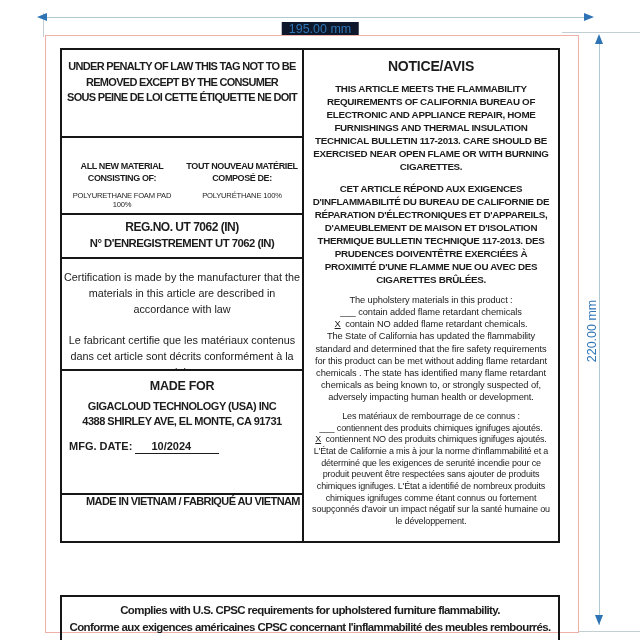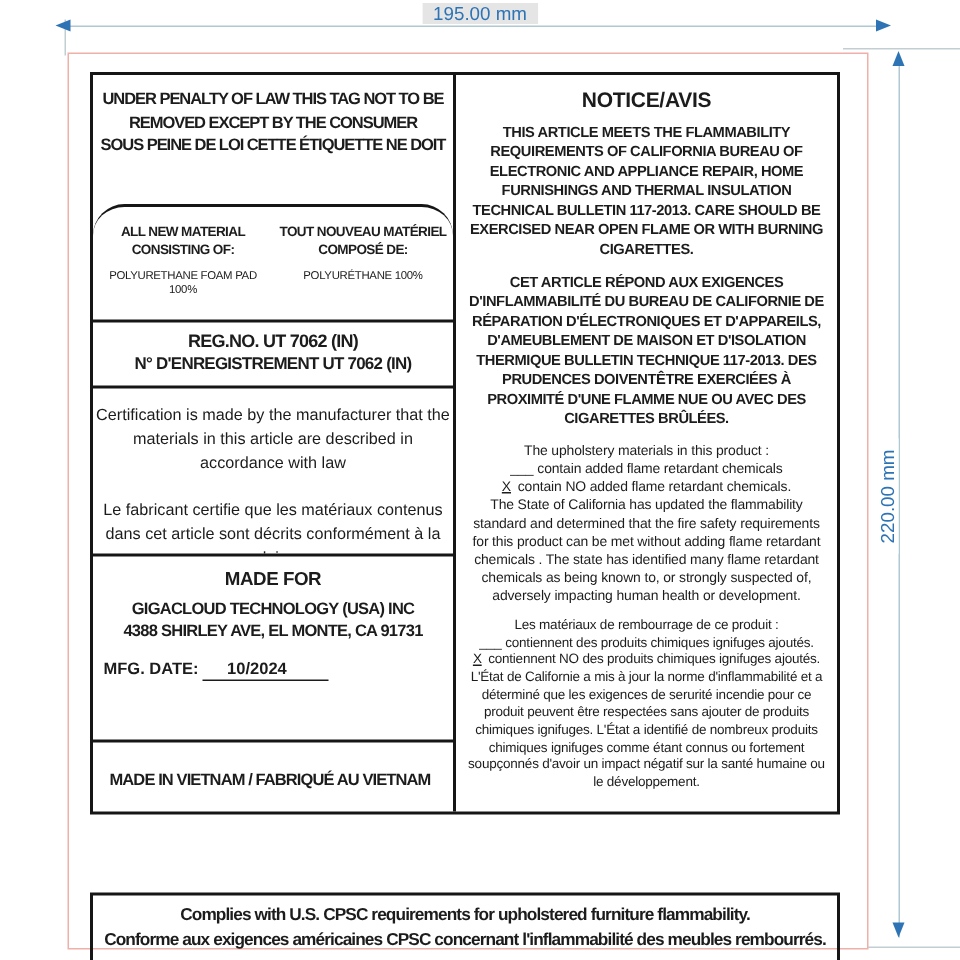--- a/index.html
+++ b/index.html
@@ -14,53 +14,53 @@
   .dim-h-line{top:17px;left:46px;width:544px;height:1px;background:#aec9d2;}
   .ext-v-left{top:13px;left:43px;width:1px;height:24px;background:#c3ced3;}
   .ext-h-topright{top:32px;left:562px;width:78px;height:1px;background:#c3ced3;}
   .ext-h-bottomright{top:631px;left:578px;width:62px;height:1px;background:#c3ced3;}
   .dim-v-line{top:37px;left:599px;width:1px;height:588px;background:#aec9d2;}
   .tri{width:0;height:0;}
   .tri-left{top:13px;left:37px;border-top:4.5px solid transparent;border-bottom:4.5px solid transparent;border-right:10px solid #2e74b5;}
   .tri-right{top:13px;left:584px;border-top:4.5px solid transparent;border-bottom:4.5px solid transparent;border-left:10px solid #2e74b5;}
   .tri-up{top:34px;left:594.5px;border-left:4.5px solid transparent;border-right:4.5px solid transparent;border-bottom:10px solid #2e74b5;}
   .tri-down{top:615px;left:594.5px;border-left:4.5px solid transparent;border-right:4.5px solid transparent;border-top:10px solid #2e74b5;}
-  .dim-top-label{top:2px;left:50%;transform:translateX(-50%);background:#e5e5e5;color:#2e74b5;
+  .dim-top-label{top:22px;left:50%;transform:translateX(-50%);background:#0f172a;color:#2e74b5;
     font-size:12.5px;padding:0 7px;white-space:nowrap;}
   .dim-right-label{top:331px;left:592px;transform:translate(-50%,-50%) rotate(-90deg);background:#fff;
     color:#2e74b5;font-size:12.5px;padding:0 7px;white-space:nowrap;}
 
   
   .sheet{top:35px;left:45px;width:532px;height:596px;border:1px solid #efb0a7;}
 
   
   .main-box{top:48px;left:60px;width:500px;height:495px;border:2px solid #161616;box-sizing:border-box;display:flex;}
   .col-left{width:242px;box-sizing:border-box;border-right:2px solid #161616;display:flex;flex-direction:column;}
   .col-right{flex:1;box-sizing:border-box;padding:5px 6px;overflow:hidden;text-align:center;}
 
   .row{box-sizing:border-box;overflow:hidden;text-align:center;}
   .row + .row{border-top:2px solid #161616;}
 
   .row-penalty{height:86px;padding-top:9px;font-weight:bold;font-size:11px;line-height:1.42;letter-spacing:-0.7px;}
-  .row-materials{height:77px;display:flex;padding-top:10px;border-radius:21px;}
+  .row-materials{height:77px;display:flex;padding-top:22px;}
   .mat-col{width:50%;padding:0 4px;box-sizing:border-box;}
   .mat-head{font-weight:bold;font-size:9px;letter-spacing:-0.4px;line-height:1.35;}
   .mat-val{font-weight:normal;font-size:7.6px;letter-spacing:-0.2px;margin-top:7px;}
   .row-reg{height:44px;padding-top:4px;font-weight:bold;font-size:12px;line-height:1.4;letter-spacing:-0.5px;}
   .reg2{font-size:11.3px;letter-spacing:-0.5px;}
   .row-cert{height:112px;padding-top:10px;font-size:10.8px;line-height:1.5;}
   .cert-fr{margin-top:14px;}
   .row-madefor{height:124px;padding-top:8px;}
   .mf-title{font-weight:bold;font-size:12.5px;letter-spacing:-0.3px;}
   .mf-sub{font-weight:bold;font-size:10.8px;letter-spacing:-0.5px;margin-top:1px;}
   .mf-co{font-weight:bold;font-size:11px;letter-spacing:-0.5px;margin-top:7px;}
   .mf-addr{font-weight:bold;font-size:11px;letter-spacing:-0.5px;margin-top:3px;}
   .mf-date{margin-top:13px;text-align:left;padding-left:7px;font-size:11px;font-weight:bold;}
   .mfg-value{border-bottom:1px solid #1c1c1c;padding:0 28px 1px 16px;}
-  .row-origin{height:33px;display:flex;align-items:flex-end;text-align:left;padding-left:11px;
+  .row-origin{height:33px;display:flex;align-items:flex-start;text-align:left;padding-left:24px;
     font-weight:bold;font-size:11px;letter-spacing:-0.6px;}
 
   
   .notice-title{font-weight:bold;font-size:14px;letter-spacing:-0.2px;margin-top:3px;}
   .notice-en{font-weight:bold;font-size:9.8px;line-height:1.33;letter-spacing:-0.3px;margin-top:8px;}
   .notice-fr{font-weight:bold;font-size:9.8px;line-height:1.33;letter-spacing:-0.3px;margin-top:9px;text-align:center;}
   .uph{font-size:9.3px;line-height:1.3;margin-top:8px;letter-spacing:-0.1px;}
   .uph2{font-size:9px;line-height:1.3;margin-top:8px;letter-spacing:-0.15px;}
   .xmark{text-decoration:underline;padding-right:2px;}
   .blank{letter-spacing:0;}
@@ -146,21 +146,21 @@
         <span>contain added flame retardant chemicals</span>
       </div>
       <div>
         <span class="xmark">X</span>
         <span>contain NO added flame retardant chemicals.</span>
       </div>
       <div>The State of California has updated the flammability standard and determined that the fire safety requirements for this product can be met without adding flame retardant chemicals . The state has identified many flame retardant chemicals as being known to, or strongly suspected of, adversely impacting human health or development.</div>
     </div>
 
     <div class="uph2">
-      <div>Les matériaux de rembourrage de ce produit :</div>
+      <div>Les matériaux de rembourrage de ce connus :</div>
       <div>
         <span class="blank">___</span>
         <span>contiennent des produits chimiques ignifuges ajoutés.</span>
       </div>
       <div>
         <span class="xmark">X</span>
         <span>contiennent NO des produits chimiques ignifuges ajoutés.</span>
       </div>
       <div>L'État de Californie a mis à jour la norme d'inflammabilité et a déterminé que les exigences de serurité incendie pour ce produit peuvent être respectées sans ajouter de produits chimiques ignifuges. L'État a identifié de nombreux produits chimiques ignifuges comme étant connus ou fortement soupçonnés d'avoir un impact négatif sur la santé humaine ou le développement.</div>
     </div>

